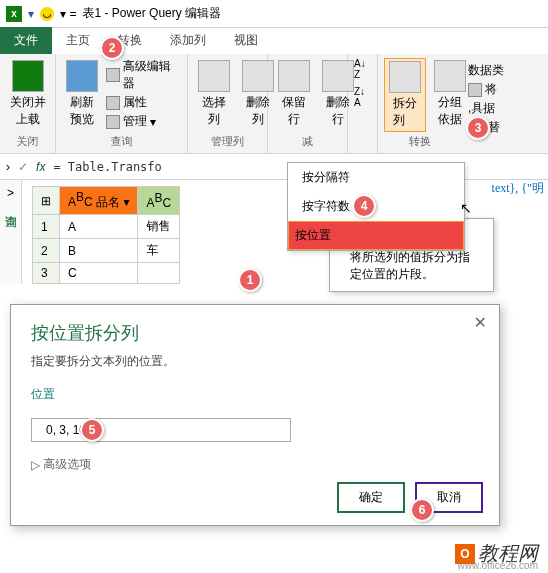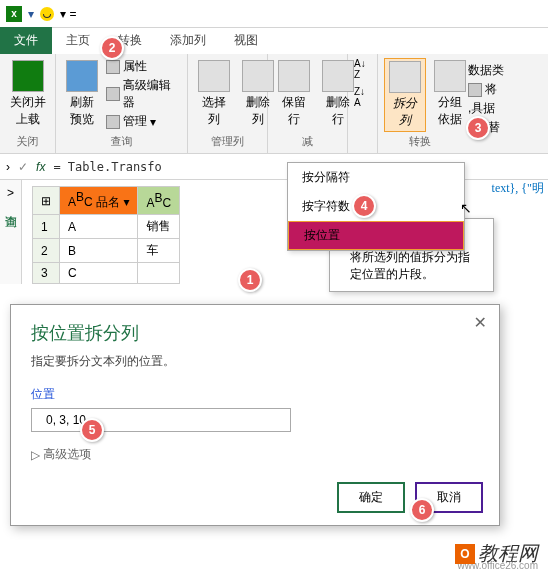--- a/index.html
+++ b/index.html
@@ -36,30 +36,30 @@
   .vtab { writing-mode: vertical-rl; color: #217346; padding: 4px 2px; }
   
   .table { border-collapse: collapse; margin: 6px 0 0 10px; }
   .table th, .table td { border: 1px solid #ccc; padding: 3px 8px; text-align: left; background: #fff; }
   .table th { background: #f97316; font-weight: normal; }
   .table th.sel { background: #b8d898; }
   .rownum { background: #eef4ea !important; text-align: center; width: 26px; }
   
   .dropdown { position: absolute; top: 162px; left: 287px; width: 178px; background: #fff; border: 1px solid #aaa; box-shadow: 2px 2px 5px rgba(0,0,0,.15); z-index: 10; }
   .dropdown-item { padding: 6px 14px; cursor: pointer; }
-  .dropdown-item.hover { background: #be185d; border: 1px solid #f0a030; padding: 5px 15px; }
+  .dropdown-item.hover { background: #ef4444; border: 1px solid #f0a030; padding: 5px 6px; }
   
   .tooltip { position: absolute; top: 218px; left: 329px; width: 165px; background: #fff; border: 1px solid #aaa; box-shadow: 2px 2px 6px rgba(0,0,0,.2); padding: 8px 20px; z-index: 9; }
   .tooltip-title { font-weight: bold; margin-bottom: 5px; }
   
   .dialog { position: absolute; top: 304px; left: 10px; width: 490px; height: 222px; background: #fff; border: 1px solid #999; box-shadow: 3px 3px 10px rgba(0,0,0,.25); z-index: 20; padding: 16px 20px; }
   .dialog-close { position: absolute; top: 8px; right: 12px; font-size: 16px; color: #666; cursor: pointer; }
   .dialog-title { font-size: 18px; color: #217346; margin-bottom: 8px; }
   .dialog-desc { color: #444; margin-bottom: 16px; }
-  .dialog-label { color: #1d4ed8; margin-bottom: 5px; }
+  .dialog-label { color: #0f766e; margin-bottom: 15px; }
   .dialog-input { width: 260px; padding: 4px 14px; border: 1px solid #aaa; }
   .adv { color: #666; margin-top: 14px; display: flex; align-items: center; gap: 3px; cursor: pointer; }
   .dialog-buttons { position: absolute; bottom: 12px; right: 16px; display: flex; gap: 10px; }
   .dbtn { padding: 5px 20px; border: 2px solid #4c1d95; background: #fff; cursor: pointer; }
   .dbtn.primary { border-color: #217346; }
   
   .badge { position: absolute; width: 24px; height: 24px; border-radius: 50%; background: #e85d5d; border: 2px solid #fff; color: #fff; display: flex; align-items: center; justify-content: center; font-weight: bold; font-size: 12px; z-index: 30; box-shadow: 1px 1px 3px rgba(0,0,0,.3); }
   
   .watermark { position: absolute; bottom: 6px; right: 10px; display: flex; align-items: center; gap: 3px; z-index: 25; }
   .waterlogo { width: 20px; height: 20px; background: #eb6100; display: flex; align-items: center; justify-content: center; color: #fff; font-weight: bold; }
@@ -71,20 +71,21 @@
   .codehint { position: absolute; top: 180px; right: 4px; color: #0070c0; font-family: Consolas; z-index: 5; }
 </style>
 </head>
 <body>
 
 <div class="titlebar">
   <div class="excel-logo">x</div>
   <span style="color:#2a579a;">▾</span>
   <div class="smiley"></div>
   <span>▾ =</span>
+  <span>表1 - Power Query 编辑器</span>
 </div>
 
 <div class="tabs">
   <div class="tab active">文件</div>
   <div class="tab">主页</div>
   <div class="tab">转换</div>
   <div class="tab">添加列</div>
   <div class="tab">视图</div>
 </div>
 
@@ -102,25 +103,25 @@
   <div class="ribbon-group" style="width:132px;">
     <div class="ribbon-items">
       <div class="big-btn">
         <div class="icon-box blue"></div>
         <span style="white-space:pre;text-align:center;">刷新
 预览</span>
       </div>
       <div class="small-list">
         <div class="small-item">
             <div class="small-icon"></div>
-            <span>属性</span>
+            <span>高级编辑器</span>
           </div>
         <div class="small-item">
             <div class="small-icon"></div>
-            <span>高级编辑器</span>
+            <span>属性</span>
           </div>
         <div class="small-item"><div class="small-icon"></div><span>管理</span> ▾</div>
       </div>
     </div>
     <div class="ribbon-group-label">查询</div>
   </div>
   <div class="ribbon-group" style="width:80px;">
     <div class="ribbon-items">
       <div class="big-btn">
         <div class="icon-box"></div>
@@ -154,21 +155,21 @@
     <div class="ribbon-items" style="flex-direction:column;gap:6px;">
       <div style="font-size:10px;">A↓<br>Z</div>
       <div style="font-size:10px;">Z↓<br>A</div>
     </div>
     <div class="ribbon-group-label">&nbsp;</div>
   </div>
   <div class="ribbon-group" style="width:84px;border-right:none;">
     <div class="ribbon-items">
       <div class="big-btn hl">
         <div class="icon-box"></div>
-        <span style="white-space:pre;text-align:center;font-style:italic;">拆分
+        <span style="white-space:pre;text-align:left;">拆分
 列</span>
       </div>
       <div class="big-btn">
         <div class="icon-box"></div>
         <span style="white-space:pre;text-align:center;">分组
 依据</span>
       </div>
     </div>
     <div class="ribbon-group-label">转换</div>
   </div>

